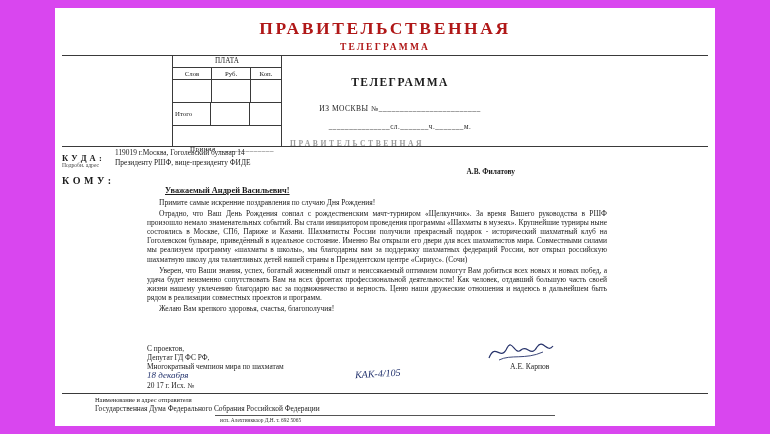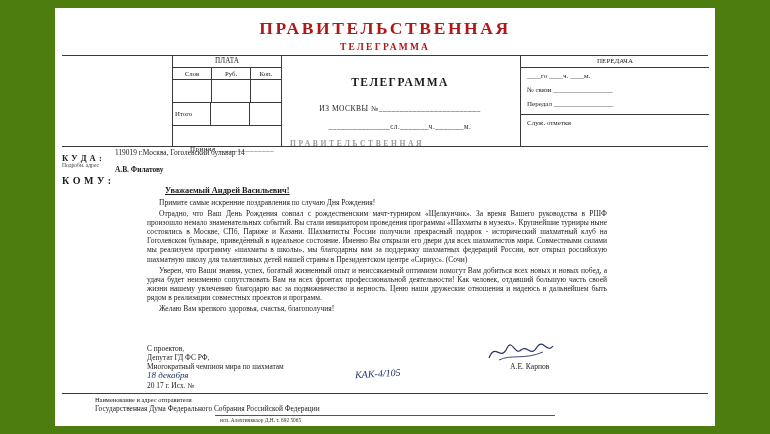--- a/index.html
+++ b/index.html
@@ -11,21 +11,21 @@
     width: 770px;
     height: 434px;
     overflow: hidden;
     font-family: "Liberation Serif", serif;
     color: #1b1b1b;
   }
   .page {
     position: relative;
     width: 770px;
     height: 434px;
-    background: #4d7c0f;
+    background: #d946ef;
   }
   .sheet {
     position: absolute;
     left: 55px;
     top: 8px;
     width: 660px;
     height: 418px;
     background: #ffffff;
   }
 
@@ -216,21 +216,21 @@
   .addr-lines {
     position: absolute;
     left: 60px;
     top: 141px;
     width: 400px;
     font-size: 7.4px;
     line-height: 8.6px;
   }
   .addr-lines .l1 { }
   .addr-lines .l2 { margin-top: 1px; }
-  .addr-lines .l3 { margin-top: 8px; font-weight: bold; }
+  .addr-lines .l3 { margin-top: 1px; font-weight: bold; text-align: right; }
 
   
   .salute {
     position: absolute;
     left: 110px;
     top: 178px;
     font-size: 8.3px;
     font-weight: bold;
     text-decoration: underline;
   }
@@ -364,42 +364,35 @@
           </div>
           <div class="plata-bottom"></div>
         </div>
 
         <div class="center-block">
           <div class="tg-word">ТЕЛЕГРАММА</div>
           <div class="tg-from dotline">ИЗ МОСКВЫ №________________________</div>
           <div class="tg-line2 dotline">_______________сл._______ч._______м.</div>
         </div>
 
-        <div class="peredacha">
-          <div class="per-title">ПЕРЕДАЧА</div>
-          <div class="per-row">____го ____ч. ____м.</div>
-          <div class="per-row">№ связи _________________</div>
-          <div class="per-row">Передал _________________</div>
-          <div class="per-sep"></div>
-          <div class="per-row">Служ. отметки</div>
-        </div>
 
       </div>
     </div>
 
     <div class="prinyal dotline">Принял ______________</div>
 
     <div class="faint-pr">ПРАВИТЕЛЬСТВЕННАЯ</div>
 
     <div class="kuda">К У Д А :</div>
     <div class="kuda-sub">Подробн. адрес</div>
     <div class="komu">К О М У :</div>
 
     <div class="addr-lines">
       <div class="l1">119019 г.Москва, Гоголевский бульвар 14</div>
+      <div class="l2">Президенту РШФ, вице-президенту ФИДЕ</div>
       <div class="l3">А.В. Филатову</div>
     </div>
 
     <div class="salute">Уважаемый Андрей Васильевич!</div>
 
     <div class="body">
       <p>Примите самые искренние поздравления по случаю Дня Рождения!</p>
       <p>Отрадно, что Ваш День Рождения совпал с рождественским мачт-турниром «Щелкунчик». За время Вашего руководства в РШФ произошло немало знаменательных событий. Вы стали инициатором проведения программы «Шахматы в музеях». Крупнейшие турниры ныне состоялись в Москве, СПб, Париже и Казани. Шахматисты России получили прекрасный подарок - исторический шахматный клуб на Гоголевском бульваре, приведённый в идеальное состояние. Именно Вы открыли его двери для всех шахматистов мира. Совместными силами мы реализуем программу «шахматы в школы», мы благодарны вам за поддержку шахматных федераций России, вот открыл российскую шахматную школу для талантливых детей нашей страны в Президентском центре «Сириус». (Сочи)</p>
       <p>Уверен, что Ваши знания, успех, богатый жизненный опыт и неиссякаемый оптимизм помогут Вам добиться всех новых и новых побед, а удача будет неизменно сопутствовать Вам на всех фронтах профессиональной деятельности! Как человек, отдавший большую часть своей жизни нашему увлечению благодарю вас за подвижничество и верность. Ценю наши дружеские отношения и надеюсь в дальнейшем быть рядом в реализации совместных проектов и программ.</p>
       <p>Желаю Вам крепкого здоровья, счастья, благополучия!</p>

